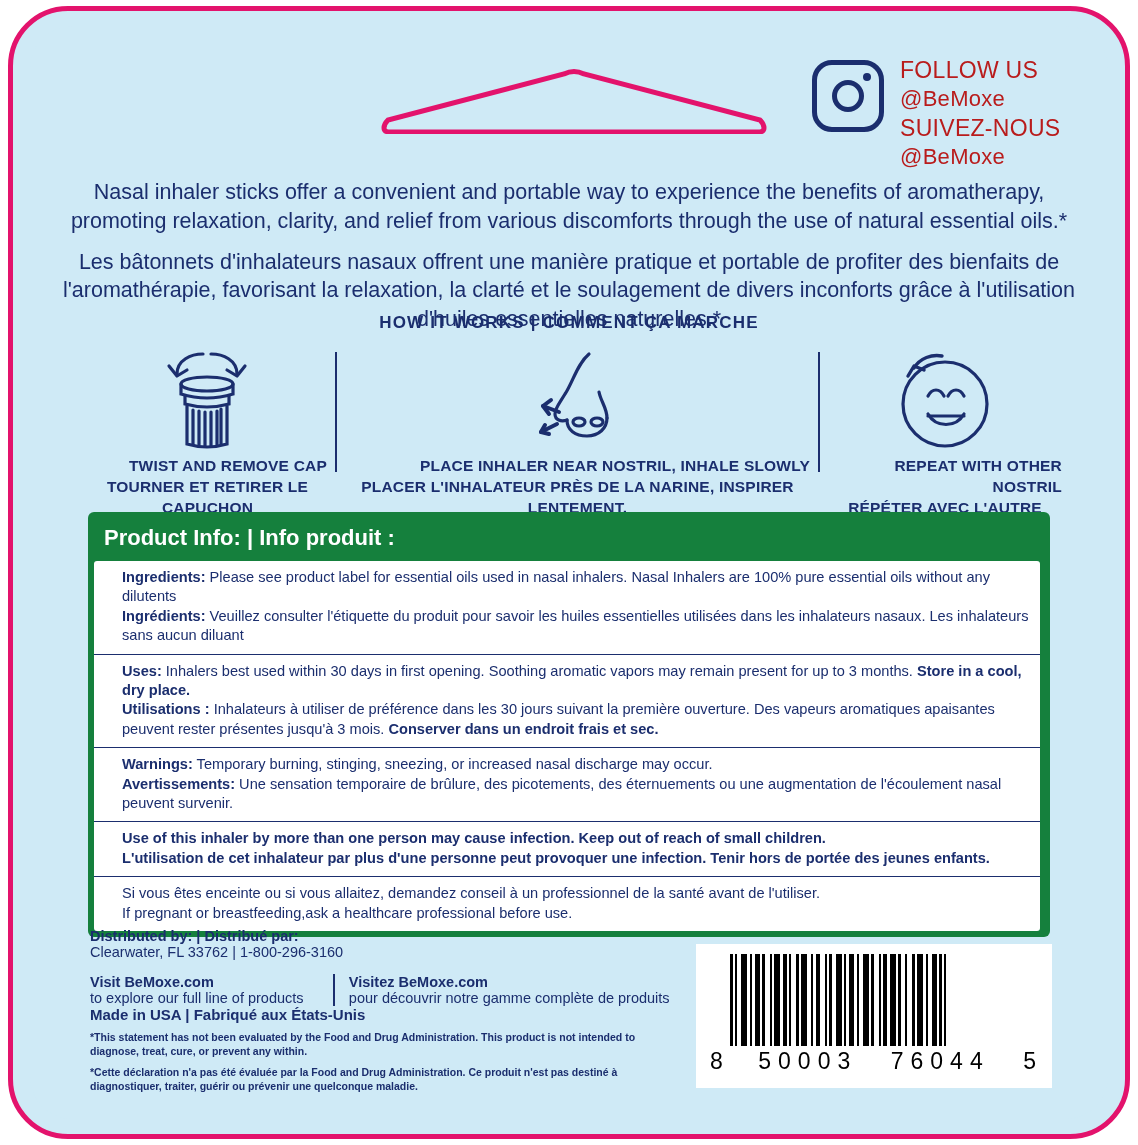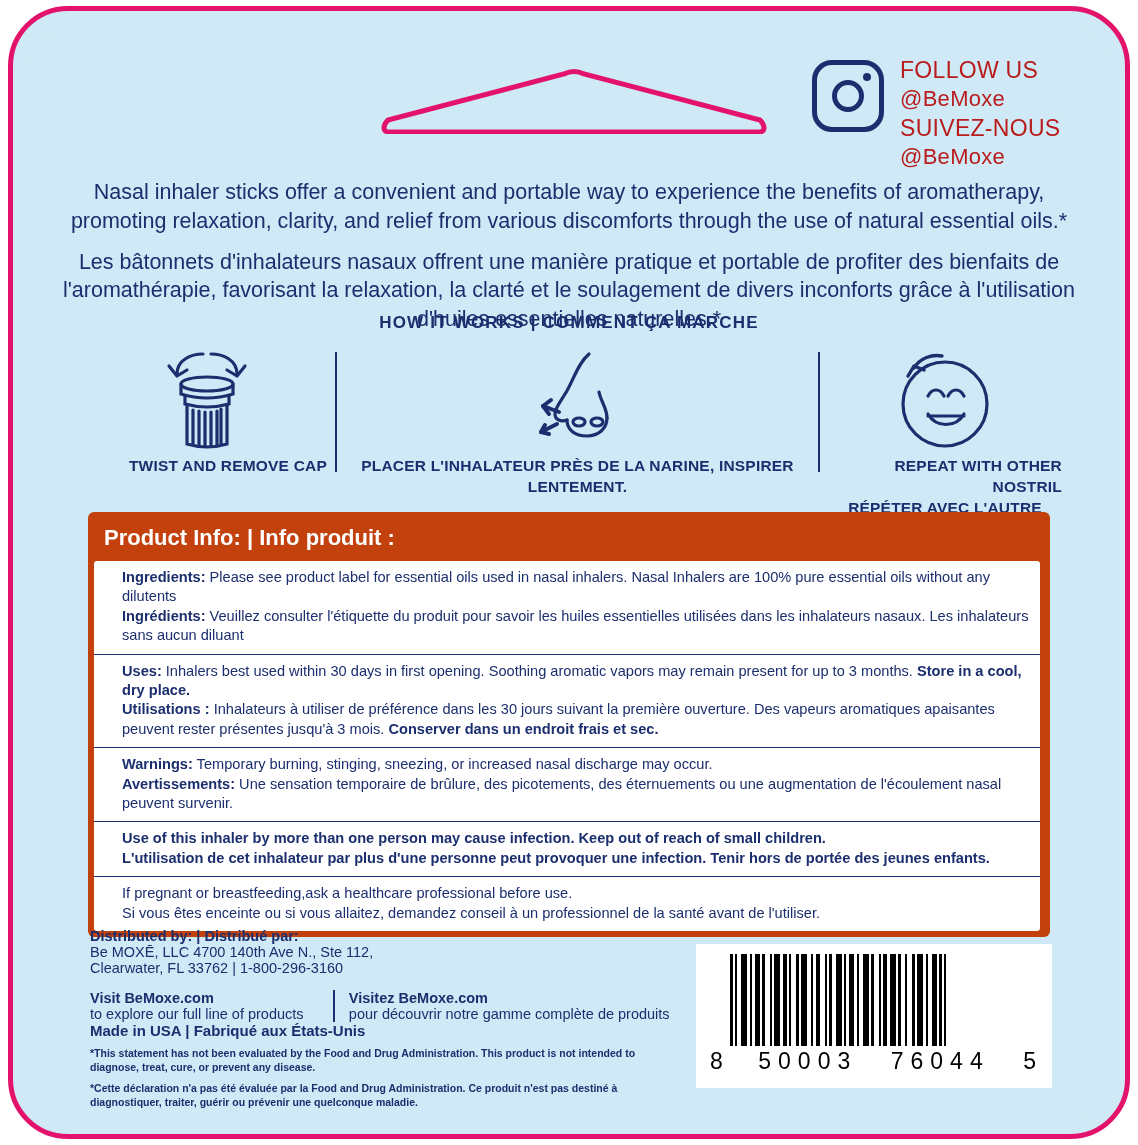--- a/index.html
+++ b/index.html
@@ -150,21 +150,21 @@
     font-weight: bold;
     letter-spacing: .2px;
     line-height: 1.35;
   }
 
   
   .info-box {
     position: absolute;
     left: 88px; top: 512px;
     width: 962px;
-    background: #c2410c;
+    background: #15803d;
     border-radius: 6px;
     padding: 6px 10px 6px 6px;
   }
   .info-header {
     color: #ffffff;
     font-size: 22px;
     font-weight: bold;
     padding: 7px 10px 10px 10px;
   }
   .info-rows {
@@ -283,40 +283,42 @@
             <path d="M112 20 L104 30 L94 24" stroke-linejoin="round"></path>
             <ellipse cx="74" cy="38" rx="26" ry="7"></ellipse>
             <path d="M48 38 L48 48 Q74 56 100 48 L100 38"></path>
             <path d="M52 50 L52 58 Q74 64 96 58 L96 50"></path>
             <path d="M54 60 L54 98 Q74 104 94 98 L94 60"></path>
             <path d="M60 64 L60 98 M66 65 L66 99 M72 66 L72 100 M78 66 L78 100 M84 65 L84 99 M88 63 L88 98"></path>
           </g>
         </svg>
       </div>
       <div class="cap1">TWIST AND REMOVE CAP</div>
+      <div class="cap2">TOURNER ET RETIRER LE CAPUCHON</div>
     </div>
 
     <div class="divider"></div>
 
     <div class="step s2">
       <div class="art">
         <svg width="150" height="108" viewBox="0 0 150 108">
           <g fill="none" stroke="#1b2e6e" stroke-width="3.2" stroke-linecap="round">
             <path d="M86 8 C74 18 70 36 62 48 C56 58 52 62 52 68 C52 74 58 76 64 74"></path>
             <path d="M64 74 C64 84 72 90 84 90 C96 90 104 82 104 72"></path>
             <path d="M104 72 C104 62 98 56 96 46"></path>
             <ellipse cx="76" cy="76" rx="6" ry="4"></ellipse>
             <ellipse cx="94" cy="76" rx="6" ry="4"></ellipse>
             <path d="M56 66 L40 60" stroke-width="4"></path>
             <path d="M40 60 L48 54 M40 60 L46 68" stroke-width="4" stroke-linejoin="round"></path>
             <path d="M54 78 L38 86" stroke-width="4"></path>
             <path d="M38 86 L46 88 M38 86 L42 79" stroke-width="4" stroke-linejoin="round"></path>
           </g>
         </svg>
       </div>
+      <div class="cap1">PLACE INHALER NEAR NOSTRIL, INHALE SLOWLY</div>
       <div class="cap2">PLACER L'INHALATEUR PRÈS DE LA NARINE, INSPIRER LENTEMENT.</div>
     </div>
 
     <div class="divider"></div>
 
     <div class="step s3">
       <div class="art">
         <svg width="150" height="108" viewBox="0 0 150 108">
           <g fill="none" stroke="#1b2e6e" stroke-width="3.2" stroke-linecap="round">
             <circle cx="75" cy="58" r="42"></circle>
@@ -364,46 +366,45 @@
           <b>Avertissements:</b><span> Une sensation temporaire de brûlure, des picotements, des éternuements ou une augmentation de l'écoulement nasal peuvent survenir.</span>
         </span>
       </div>
 
       <div class="info-row">
         <span class="row-line"><b>Use of this inhaler by more than one person may cause infection. Keep out of reach of small children.</b></span>
         <span class="row-line"><b>L'utilisation de cet inhalateur par plus d'une personne peut provoquer une infection. Tenir hors de portée des jeunes enfants.</b></span>
       </div>
 
       <div class="info-row">
+        <span class="row-line">Si vous êtes enceinte ou si vous allaitez, demandez conseil à un professionnel de la santé avant de l'utiliser.</span>
         <span class="row-line">If pregnant or breastfeeding,ask a healthcare professional before use.</span>
-        <span class="row-line">Si vous êtes enceinte ou si vous allaitez, demandez conseil à un professionnel de la santé avant de l'utiliser.</span>
       </div>
 
 
     </div>
   </div>
 
   <div class="footer">
     <div class="dist-title">Distributed by: | Distribué par:</div>
-    <div class="dist-l1">Be MOXĒ, LLC 4700 140th Ave N., Ste 112,</div>
     <div class="dist-l2">Clearwater, FL 33762 | 1-800-296-3160</div>
 
     <div class="visit">
       <div class="col">
         <div class="vt">Visit BeMoxe.com</div>
         <div class="vs">to explore our full line of products</div>
       </div>
       <div class="col b">
         <div class="vt">Visitez BeMoxe.com</div>
         <div class="vs">pour découvrir notre gamme complète de produits</div>
       </div>
     </div>
 
     <div class="made">Made in USA | Fabriqué aux États-Unis</div>
-    <div class="disc">*This statement has not been evaluated by the Food and Drug Administration. This product is not intended to diagnose, treat, cure, or prevent any disease.</div>
+    <div class="disc">*This statement has not been evaluated by the Food and Drug Administration. This product is not intended to diagnose, treat, cure, or prevent any within.</div>
     <div class="disc second">*Cette déclaration n'a pas été évaluée par la Food and Drug Administration. Ce produit n'est pas destiné à diagnostiquer, traiter, guérir ou prévenir une quelconque maladie.</div>
   </div>
 
   <div class="barcode-wrap">
     <div class="bars">
       <i style="width:3px"></i>
         <i style="width:2px;background:#fff"></i>
         <i style="width:2px"></i>
       <i style="width:4px;background:#fff"></i>
         <i style="width:6px"></i>

